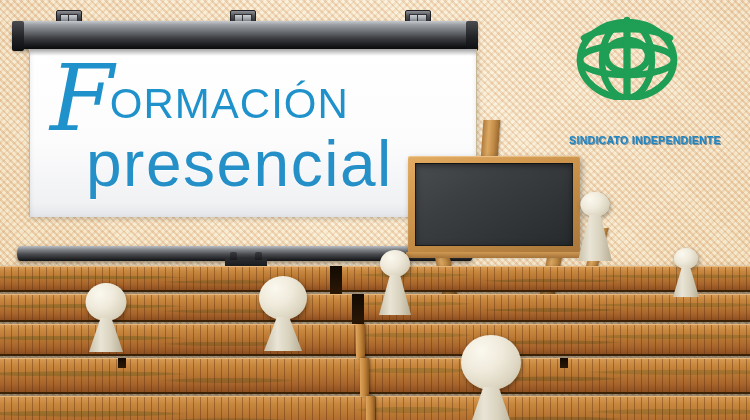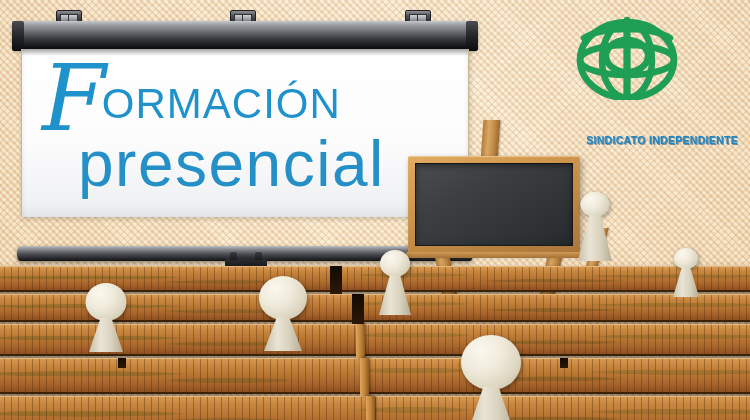--- a/index.html
+++ b/index.html
@@ -45,21 +45,21 @@
     box-shadow:0 2px 4px rgba(0,0,0,.45);
   }
   .roller-cap {
     position:absolute; top:11px; width:12px; height:30px;
     background:linear-gradient(180deg,#4a4c50,#202225 55%,#0d0e10);
     border-radius:2px;
   }
   .roller-cap.left{ left:-1px; } .roller-cap.right{ right:-1px; }
 
   .canvas {
-    position:absolute; left:8px; top:39px; width:448px; height:168px;
+    position:absolute; left:16px; top:39px; width:448px; height:168px;
     background:linear-gradient(180deg,#ffffff 0%,#fcfcfd 55%,#f0f1f3 92%,#e3e5e8 100%);
     border-left:1px solid #c9b894; border-right:1px solid #c9b894;
     box-shadow:inset 0 2px 5px rgba(0,0,0,.10), 1px 2px 5px rgba(0,0,0,.18);
   }
   .canvas-top-shadow{
     position:absolute; left:0; right:0; top:0; height:7px;
     background:linear-gradient(180deg,rgba(0,0,0,.30),rgba(0,0,0,0));
   }
 
   .weight-bar {
@@ -126,21 +126,21 @@
   
   .logo { position:absolute; left:552px; top:16px; width:186px; height:150px; }
   .globe { position:absolute; left:22px; top:0; width:106px; height:84px; }
   .logo-anpe {
     position:absolute; left:0; top:78px; width:186px; text-align:center;
     font-size:40px; font-weight:bold; letter-spacing:2px; color:#22a0dd;
     font-family:"Liberation Sans", sans-serif;
     text-shadow:2px 2px 0 #1e6fa8, 3px 3px 2px rgba(0,0,0,.30);
   }
   .logo-sub {
-    position:absolute; left:0; top:118px; width:186px; text-align:right;
+    position:absolute; left:0; top:118px; width:186px; text-align:center;
     font-size:10.5px; font-weight:bold; letter-spacing:.3px; color:#1f86c4;
     text-shadow:1px 1px 0 rgba(20,80,130,.55);
   }
   .logo-region {
     position:absolute; left:0; top:131px; width:186px; text-align:center;
     font-size:19px; font-weight:bold; letter-spacing:2px; color:#1f8ccb;
     text-shadow:1px 1px 0 rgba(20,80,130,.45);
   }
 
   

